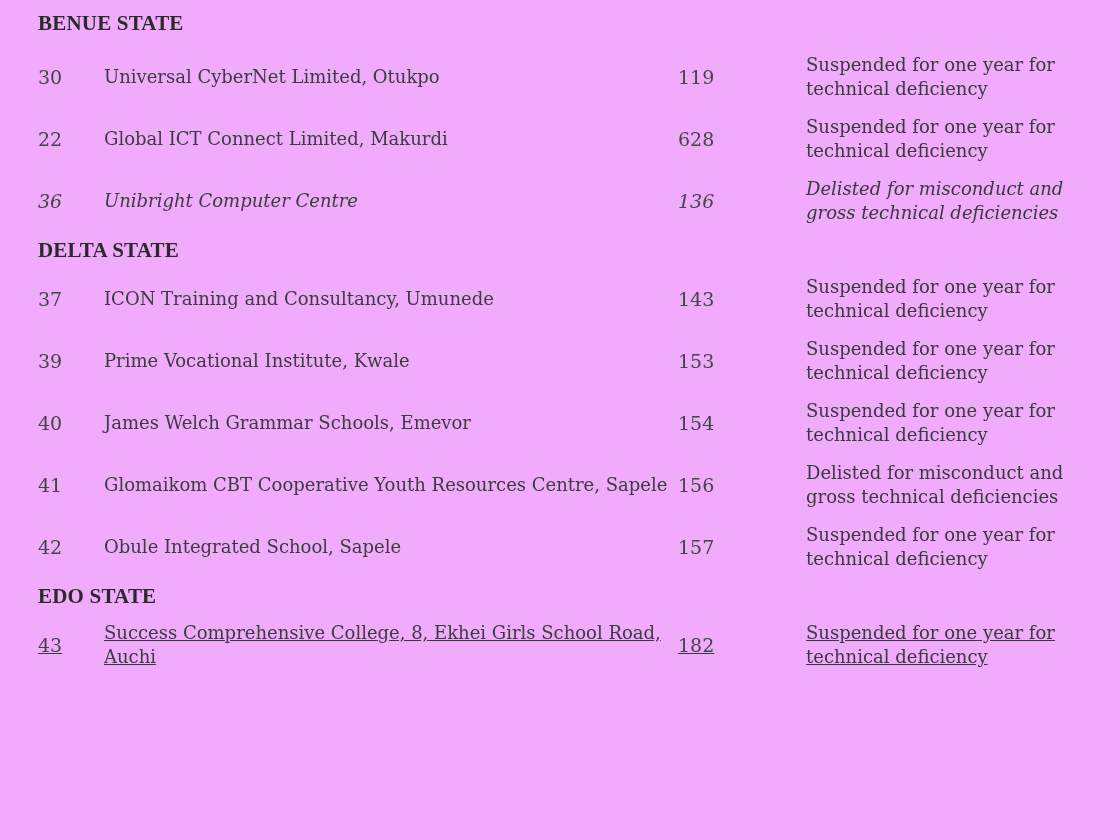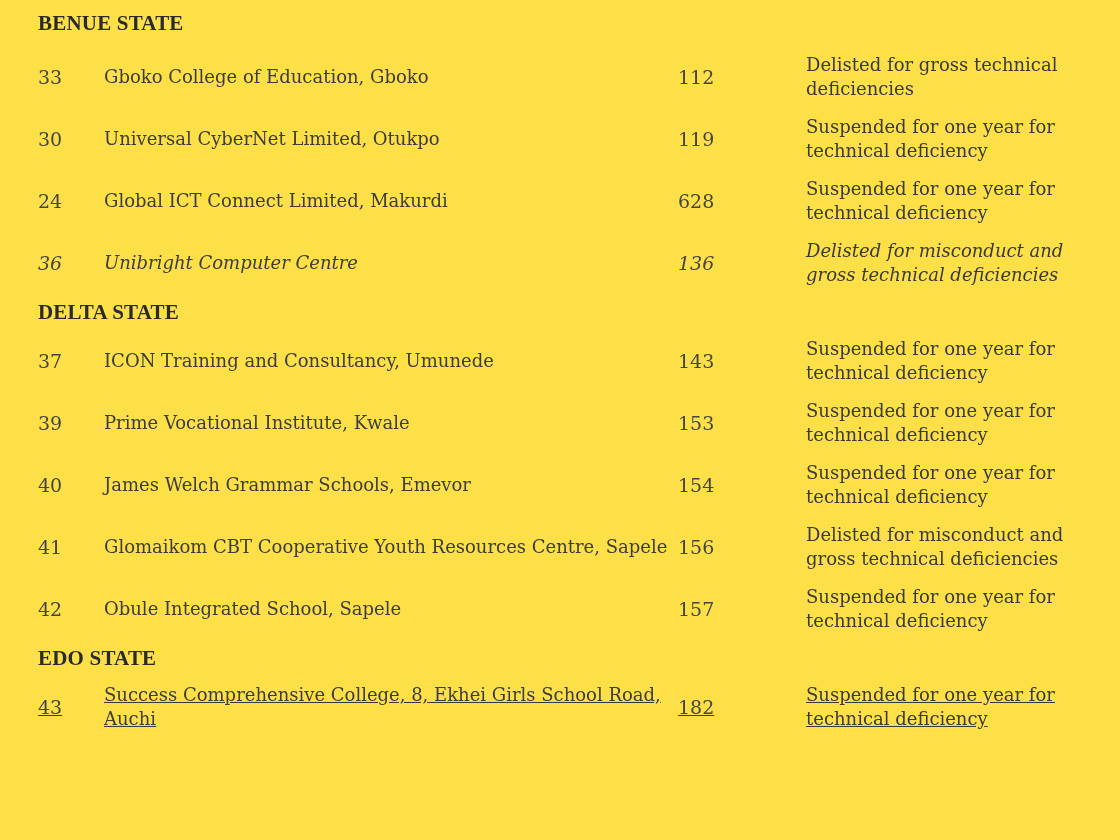--- a/index.html
+++ b/index.html
@@ -1,21 +1,21 @@
 <!DOCTYPE html>
 <html><head>
 <meta charset="utf-8">
 <style>
   html, body { margin: 0; padding: 0; background: #ffffff; }
   body {
     width: 1120px; height: 840px; overflow: hidden;
     font-family: "DejaVu Serif", "Liberation Serif", serif;
     color: #3a3a3a;
   }
-  .page { position: relative; width: 1120px; height: 840px; background: #fde047; }
+  .page { position: relative; width: 1120px; height: 840px; background: #f0abfc; }
   table.list {
     position: absolute; left: 30px; top: 0; width: 1060px;
     border-collapse: collapse; table-layout: fixed;
   }
   col.c-num { width: 66px; }
   col.c-name { width: 574px; }
   col.c-code { width: 128px; }
   col.c-remark { width: 292px; }
   tr.state td {
     font-family: "Liberation Serif", "DejaVu Serif", serif;
@@ -40,33 +40,27 @@
       <col class="c-num">
         <col class="c-name">
         <col class="c-code">
         <col class="c-remark">
     </colgroup>
     <tbody id="list-body">
         <tr class="state" style="height: 46px;">
           <td colspan="4">BENUE STATE</td>
         </tr>
         <tr class="entry" style="height: 62px;">
-          <td class="num">33</td>
-          <td class="name">Gboko College of Education, Gboko</td>
-          <td class="code">112</td>
-          <td class="remark">Delisted for gross technical deficiencies</td>
-        </tr>
-        <tr class="entry" style="height: 62px;">
           <td class="num">30</td>
           <td class="name">Universal CyberNet Limited, Otukpo</td>
           <td class="code">119</td>
           <td class="remark">Suspended for one year for technical deficiency</td>
         </tr>
         <tr class="entry" style="height: 62px;">
-          <td class="num">24</td>
+          <td class="num">22</td>
           <td class="name">Global ICT Connect Limited, Makurdi</td>
           <td class="code">628</td>
           <td class="remark">Suspended for one year for technical deficiency</td>
         </tr>
         <tr class="entry" style="height: 62px; font-style: italic;">
           <td class="num">36</td>
           <td class="name">Unibright Computer Centre</td>
           <td class="code">136</td>
           <td class="remark">Delisted for misconduct and gross technical deficiencies</td>
         </tr>

